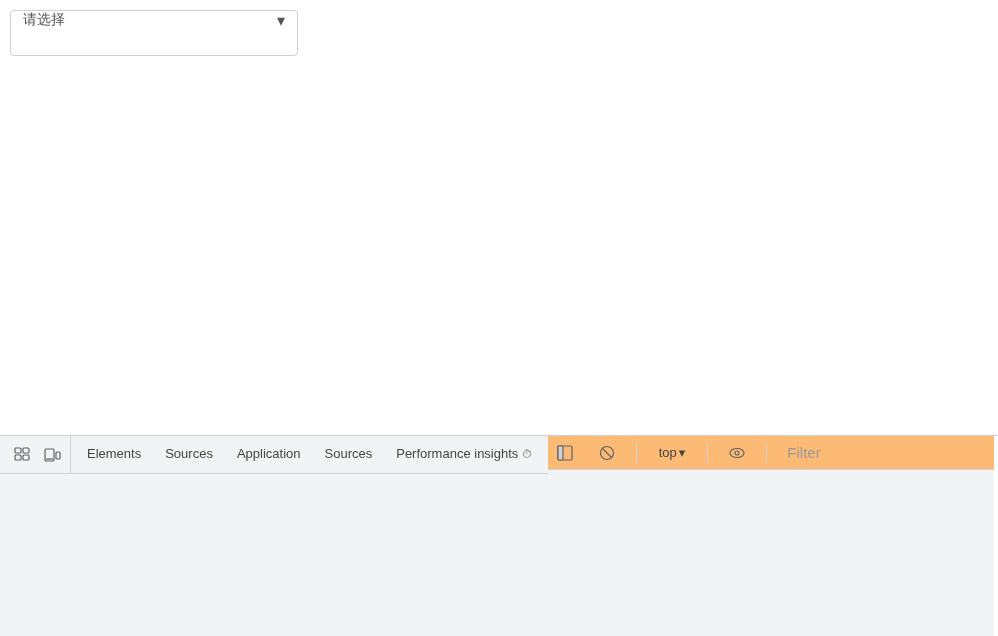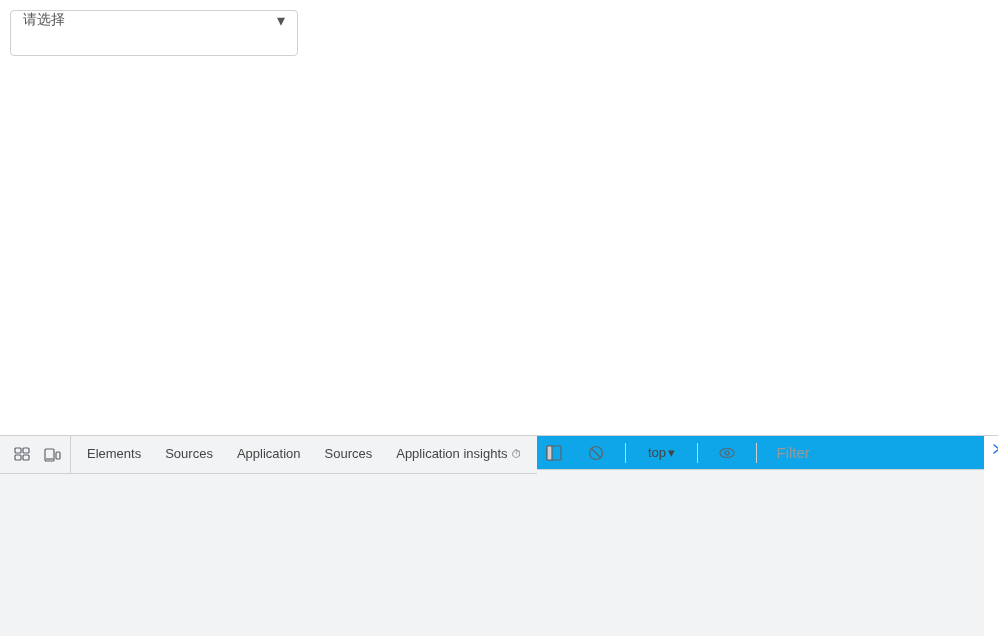--- a/index.html
+++ b/index.html
@@ -131,21 +131,21 @@
     .perf-insights-icon {
       margin-left: 4px;
       font-size: 12px;
       color: #5f6368;
     }
 
     .devtools-console-bar {
       display: flex;
       align-items: center;
       height: 34px;
-      background: #0ea5e9;
+      background: #fdba74;
       border-bottom: 1px solid #d0d0d0;
       padding: 0 4px;
       gap: 16px;
     }
 
     .console-icon-btn {
       width: 26px;
       height: 26px;
       display: flex;
       align-items: center;
@@ -261,21 +261,21 @@
       <div class="tab-item">
         <span>Sources</span>
       </div>
       <div class="tab-item">
         <span>Application</span>
       </div>
       <div class="tab-item">
         <span>Sources</span>
       </div>
       <div class="tab-item">
-        <span>Application insights</span>
+        <span>Performance insights</span>
         <span class="perf-insights-icon">⏱</span>
       </div>
     </div>
   </div>
 
   <div class="devtools-console-bar">
     <button class="console-icon-btn" title="Show console sidebar">
       <svg class="icon-svg" viewBox="0 0 18 18" fill="none" xmlns="http://www.w3.org/2000/svg">
         <rect x="2" y="2" width="14" height="14" rx="1" stroke="#5f6368" stroke-width="1.2" fill="none"></rect>
         <rect x="2" y="2" width="5" height="14" rx="1" fill="#d0d0d0" stroke="#5f6368" stroke-width="1.2"></rect>

